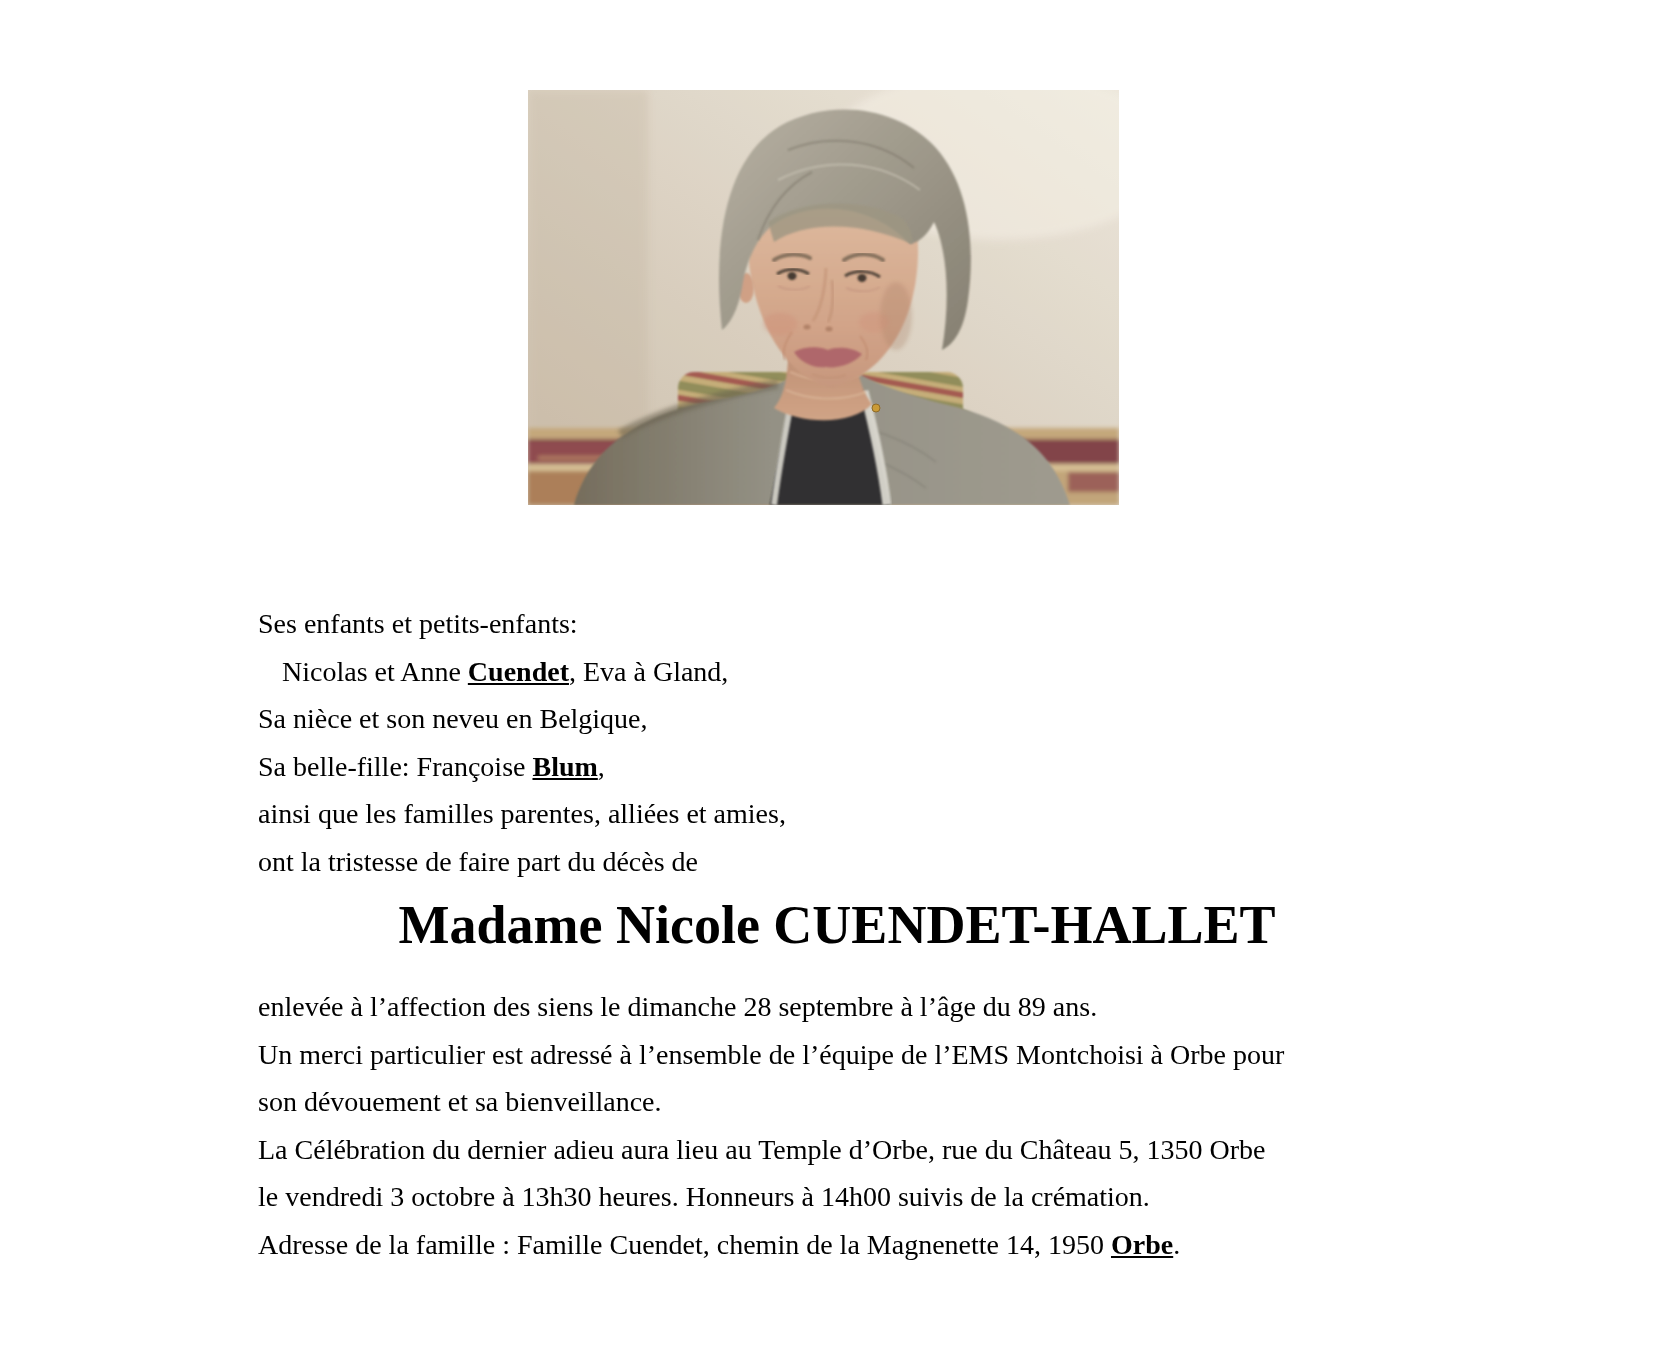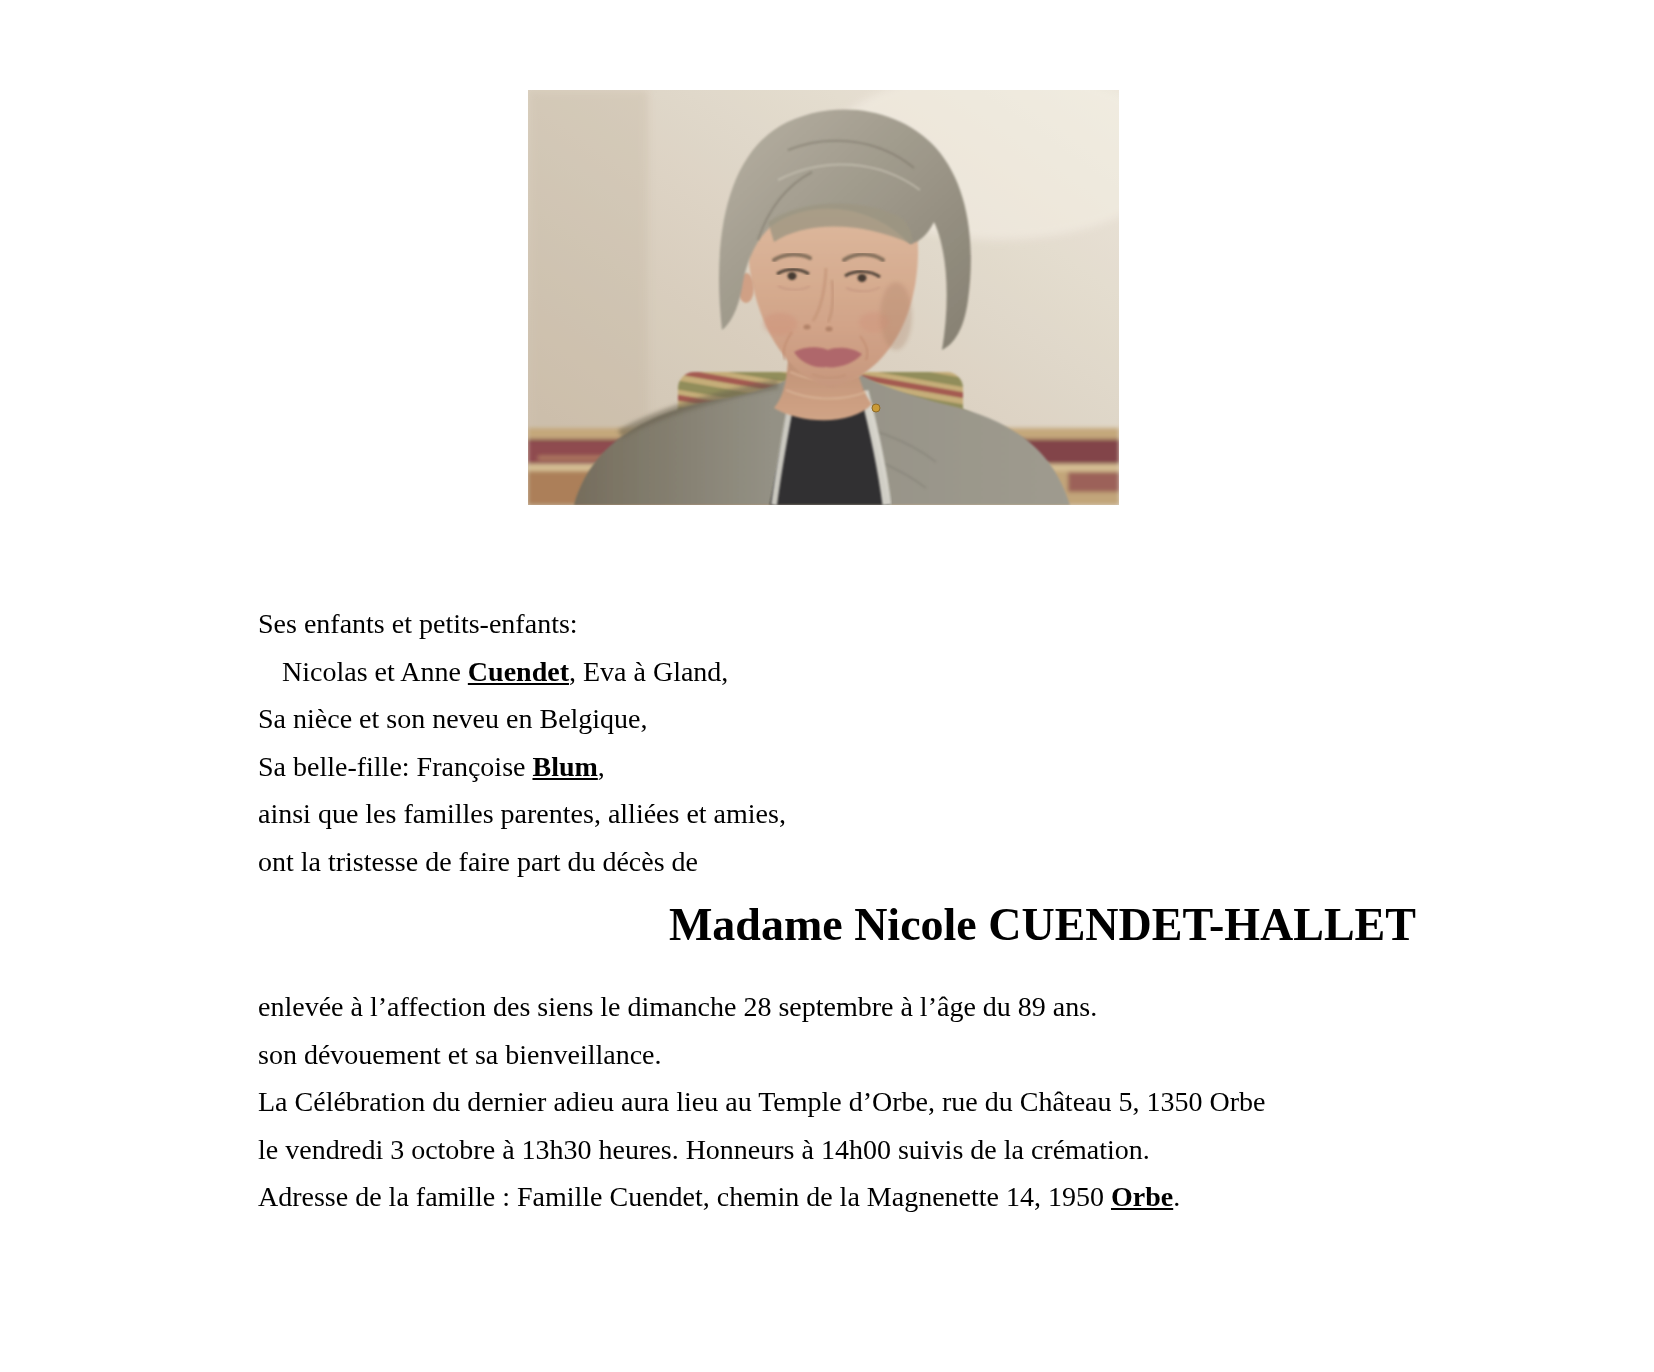--- a/index.html
+++ b/index.html
@@ -29,24 +29,24 @@
   }
   .line {
     margin: 0;
     font-size: 28px;
     line-height: 47.5px;
     white-space: nowrap;
   }
   .line.indent { padding-left: 24px; }
   .line b { font-weight: bold; text-decoration: underline; }
   .title {
-    font-size: 46px;
+    font-size: 54px;
     font-weight: bold;
     line-height: 62px;
-    text-align: right;
+    text-align: center;
     margin: 9px 0 27px 0;
     white-space: nowrap;
   }
 </style>
 </head>
 <body>
 
 <div class="page">
 
   <div class="photo" title="Portrait photo of an elderly woman with short grey hair, wearing a grey-green cardigan over a dark top with white trim, seated in front of a beige wall with a wooden sideboard and a green-and-red striped chair back">
@@ -174,20 +174,21 @@
         <p class="line"><span>Ses enfants et petits-enfants:</span></p>
         <p class="line indent"><span>Nicolas et Anne </span><b>Cuendet</b><span>, Eva à Gland,</span></p>
         <p class="line"><span>Sa nièce et son neveu en Belgique,</span></p>
         <p class="line"><span>Sa belle-fille: Françoise </span><b>Blum</b><span>,</span></p>
         <p class="line"><span>ainsi que les familles parentes, alliées et amies,</span></p>
         <p class="line"><span>ont la tristesse de faire part du décès de</span></p>
       </div>
     <h1 class="title">Madame Nicole CUENDET-HALLET</h1>
     <div>
         <p class="line"><span>enlevée à l’affection des siens le dimanche 28 septembre à l’âge du 89 ans.</span></p>
+        <p class="line"><span>Un merci particulier est adressé à l’ensemble de l’équipe de l’EMS Montchoisi à Orbe pour</span></p>
         <p class="line"><span>son dévouement et sa bienveillance.</span></p>
         <p class="line"><span>La Célébration du dernier adieu aura lieu au Temple d’Orbe, rue du Château 5, 1350 Orbe</span></p>
         <p class="line"><span>le vendredi 3 octobre à 13h30 heures. Honneurs à 14h00 suivis de la crémation.</span></p>
         <p class="line"><span>Adresse de la famille : Famille Cuendet, chemin de la Magnenette 14, 1950 </span><b>Orbe</b><span>.</span></p>
       </div>
   </div>
 
 </div>
 
 </body></html>

